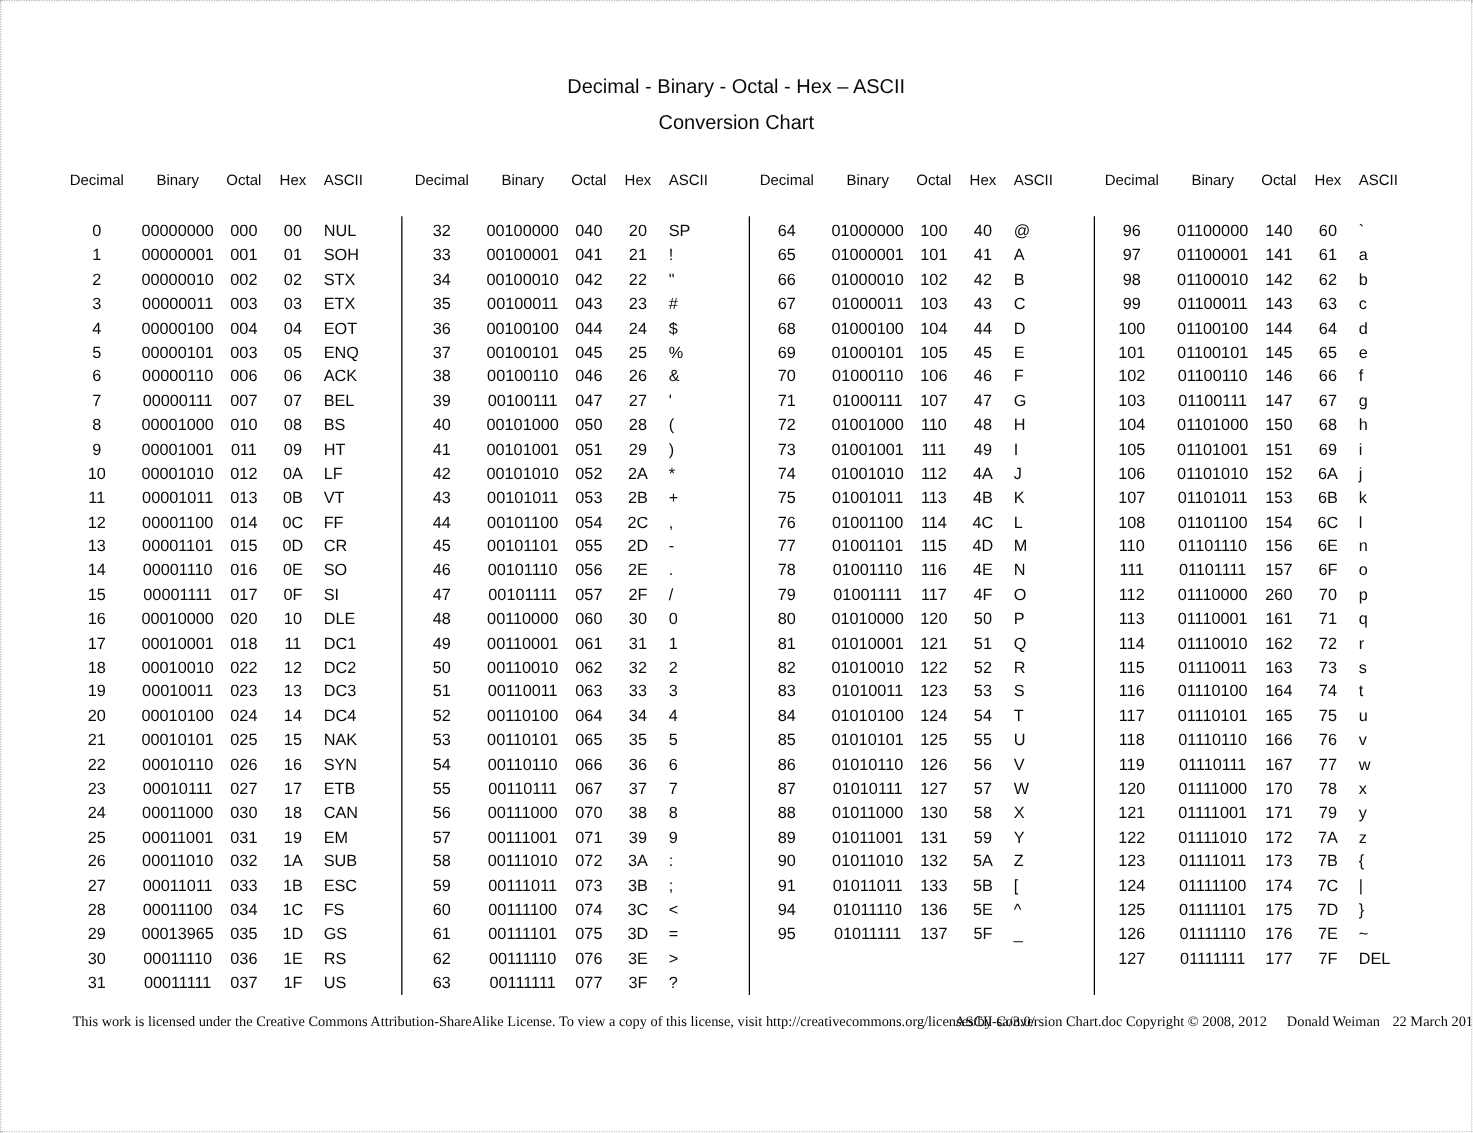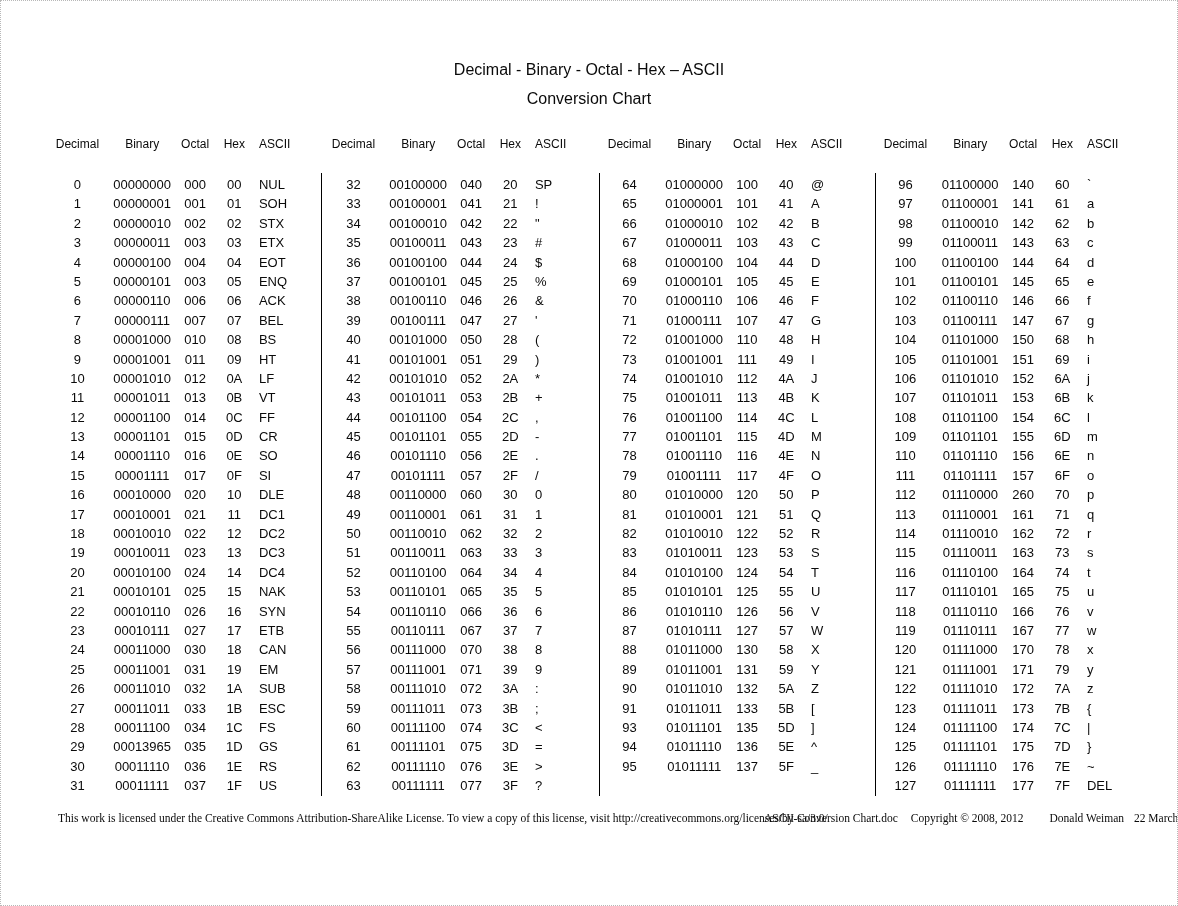--- a/index.html
+++ b/index.html
@@ -32,22 +32,22 @@
   .divider{position:absolute;top:172px;height:623px;width:1px;background:#000;}
   .d1{left:320px}.d2{left:598px}.d3{left:874px}
   .footer{
     position:absolute;top:810px;left:0;width:100%;
     font-family:"Liberation Serif", serif;
     font-size:11.5px;line-height:14px;color:#0a0a0a;
   }
   .footer-left{position:absolute;left:57px;top:0;white-space:nowrap;}
   .footer-right{position:absolute;left:763px;top:0;white-space:nowrap;}
   .footer-right span{display:inline-block;}
-  .fr-copyright{margin-left:10px;}
-  .fr-author{margin-left:23px;}
+  .fr-copyright{}
+  .fr-author{margin-left:13px;}
   .fr-date{margin-left:7px;}
 </style>
 </head>
 <body>
 
 <div class="page">
 
   <div class="title">
     <div>Decimal - Binary - Octal - Hex – ASCII</div>
     <div>Conversion Chart</div>
@@ -178,21 +178,21 @@
           <div class="t-row">
             <span class="c0">16</span>
             <span class="c1">00010000</span>
             <span class="c2">020</span>
             <span class="c3">10</span>
             <span class="c4">DLE</span>
           </div>
           <div class="t-row">
             <span class="c0">17</span>
             <span class="c1">00010001</span>
-            <span class="c2">021</span>
+            <span class="c2">018</span>
             <span class="c3">11</span>
             <span class="c4">DC1</span>
           </div>
           <div class="t-row">
             <span class="c0">18</span>
             <span class="c1">00010010</span>
             <span class="c2">022</span>
             <span class="c3">12</span>
             <span class="c4">DC2</span>
           </div>
@@ -723,27 +723,20 @@
             <span class="c4">Z</span>
           </div>
           <div class="t-row">
             <span class="c0">91</span>
             <span class="c1">01011011</span>
             <span class="c2">133</span>
             <span class="c3">5B</span>
             <span class="c4">[</span>
           </div>
           <div class="t-row">
-            <span class="c0">93</span>
-            <span class="c1">01011101</span>
-            <span class="c2">135</span>
-            <span class="c3">5D</span>
-            <span class="c4">]</span>
-          </div>
-          <div class="t-row">
             <span class="c0">94</span>
             <span class="c1">01011110</span>
             <span class="c2">136</span>
             <span class="c3">5E</span>
             <span class="c4">^</span>
           </div>
           <div class="t-row">
             <span class="c0">95</span>
             <span class="c1">01011111</span>
             <span class="c2">137</span>
@@ -844,27 +837,20 @@
             <span class="c2">153</span>
             <span class="c3">6B</span>
             <span class="c4">k</span>
           </div>
           <div class="t-row">
             <span class="c0">108</span>
             <span class="c1">01101100</span>
             <span class="c2">154</span>
             <span class="c3">6C</span>
             <span class="c4">l</span>
-          </div>
-          <div class="t-row">
-            <span class="c0">109</span>
-            <span class="c1">01101101</span>
-            <span class="c2">155</span>
-            <span class="c3">6D</span>
-            <span class="c4">m</span>
           </div>
           <div class="t-row">
             <span class="c0">110</span>
             <span class="c1">01101110</span>
             <span class="c2">156</span>
             <span class="c3">6E</span>
             <span class="c4">n</span>
           </div>
           <div class="t-row">
             <span class="c0">111</span>

